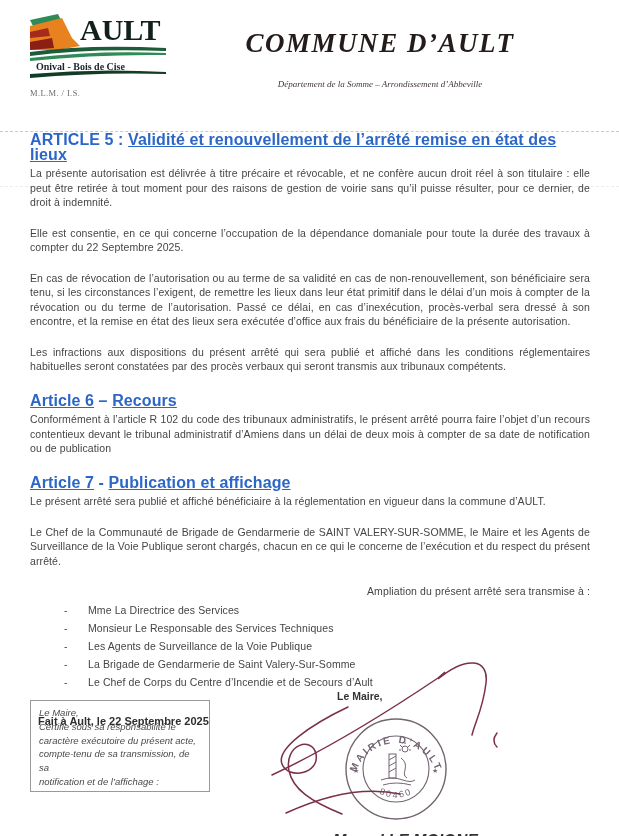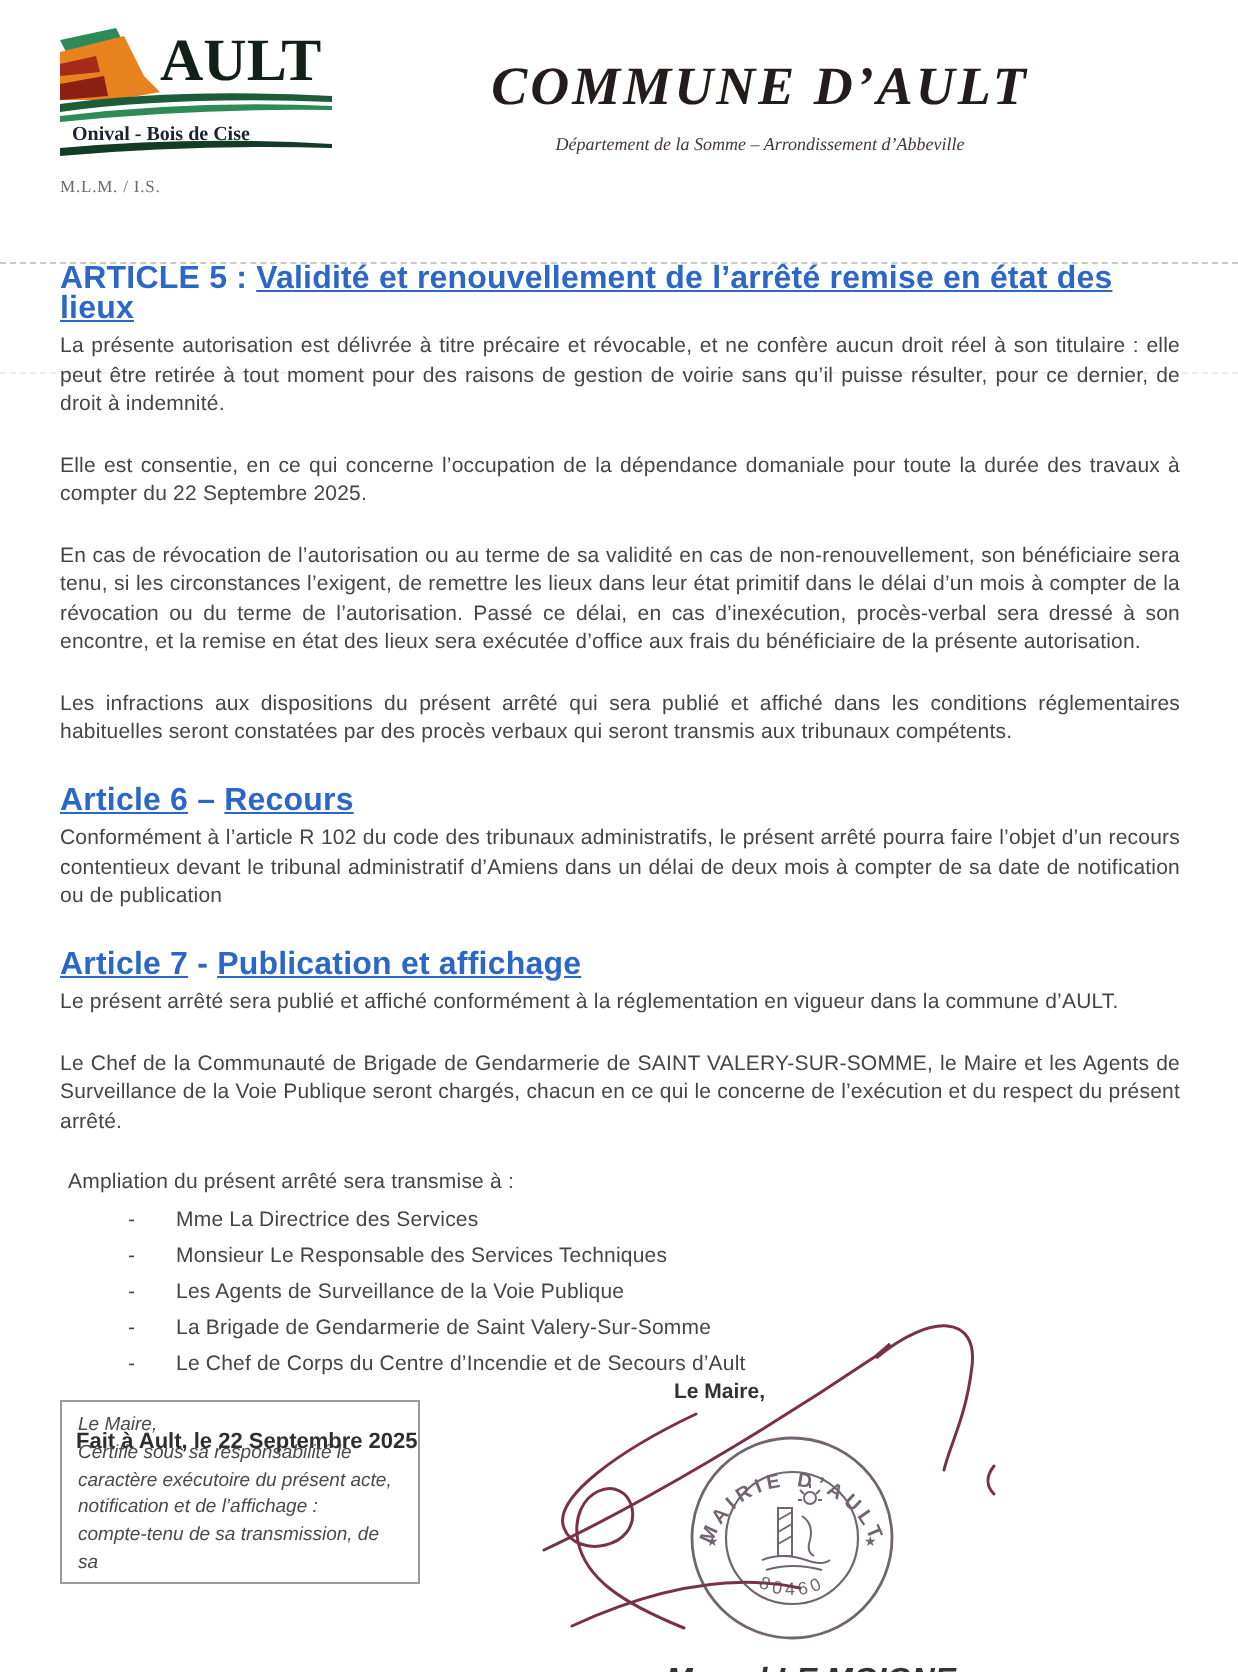--- a/index.html
+++ b/index.html
@@ -15,41 +15,41 @@
   .header{position:absolute;top:0;left:0;width:619px;height:125px;}
   .logo{position:absolute;left:28px;top:8px;width:140px;height:72px;}
   .ref{position:absolute;left:30px;top:88px;font-size:8.5px;color:#6b6b6b;letter-spacing:.4px;font-family:Liberation Serif, serif;}
   .title-block{position:absolute;left:180px;top:28px;width:400px;text-align:center;}
   .main-title{
     font-family:"Liberation Serif",serif;font-weight:bold;
     font-size:27px;color:#241b1b;letter-spacing:1.5px;white-space:nowrap;font-style:italic;
   }
   .sub-title{
     font-family:"Liberation Serif",serif;font-style:italic;
-    font-size:9px;color:#453737;margin-top:8px;
+    font-size:9px;color:#453737;margin-top:20px;
   }
   
   .artifact{position:absolute;left:0;width:619px;height:0;border-top:1px dashed #8a8a8a;}
   .artifact.a1{top:131px;opacity:.45;}
   .artifact.a2{top:186px;opacity:.15;}
   
   .doc-body{
     position:absolute;left:30px;top:133px;width:560px;
     font-size:10.5px;line-height:14.5px;text-align:justify;
     color:#454545;letter-spacing:.1px;
   }
   .article-heading{
     color:#2c67c8;font-weight:bold;font-size:16px;
     margin:0 0 4px 0;text-align:left;
   }
   .article-heading .u{text-decoration:underline;}
   .doc-body p{margin:0 0 16px 0;}
   .doc-body .last-p{margin-bottom:14px;}
   .article-heading.h6,.article-heading.h7{margin-top:20px;}
-  .amp-intro{margin:4px 0 2px 4px;text-align:left;}
+  .amp-intro{margin:4px 0 2px 4px;text-align:right;}
   .amp-list{margin:0 0 0 34px;}
   .amp-item{display:flex;gap:16px;line-height:18px;text-align:left;}
   .amp-item .dash{width:8px;flex:0 0 auto;}
   
   .fait-line{position:absolute;left:38px;top:679px;font-weight:bold;font-size:11px;color:#2e2e2e;margin-top:36px;}
   .cert-box{
     position:absolute;left:30px;top:700px;width:180px;height:92px;
     border:1px solid #9a9a9a;padding:5px 8px;
     font-style:italic;font-size:9.5px;line-height:13.8px;color:#4a4a4a;
     box-sizing:border-box;text-align:left;
@@ -101,21 +101,21 @@
     <p>Elle est consentie, en ce qui concerne l’occupation de la dépendance domaniale pour toute la durée des travaux à compter du 22 Septembre 2025.</p>
     <p>En cas de révocation de l’autorisation ou au terme de sa validité en cas de non-renouvellement, son bénéficiaire sera tenu, si les circonstances l’exigent, de remettre les lieux dans leur état primitif dans le délai d’un mois à compter de la révocation ou du terme de l’autorisation. Passé ce délai, en cas d’inexécution, procès-verbal sera dressé à son encontre, et la remise en état des lieux sera exécutée d’office aux frais du bénéficiaire de la présente autorisation.</p>
     <p class="last-p">Les infractions aux dispositions du présent arrêté qui sera publié et affiché dans les conditions réglementaires habituelles seront constatées par des procès verbaux qui seront transmis aux tribunaux compétents.</p>
 
     <div class="article-heading h6"><span class="u">Article 6</span><span> – </span><span class="u">Recours</span></div>
 
     <p class="last-p">Conformément à l’article R 102 du code des tribunaux administratifs, le présent arrêté pourra faire l’objet d’un recours contentieux devant le tribunal administratif d’Amiens dans un délai de deux mois à compter de sa date de notification ou de publication</p>
 
     <div class="article-heading h7"><span class="u">Article  7</span><span> - </span><span class="u">Publication et affichage</span></div>
 
-    <p>Le présent arrêté sera publié et affiché conformément à la réglementation en vigueur dans la commune d’AULT.</p>
+    <p>Le présent arrêté sera publié et affiché bénéficiaire à la réglementation en vigueur dans la commune d’AULT.</p>
     <p>Le Chef de la Communauté de Brigade de Gendarmerie de SAINT VALERY-SUR-SOMME, le Maire et les Agents de Surveillance de la Voie Publique seront chargés, chacun en ce qui le concerne de l’exécution et du respect du présent arrêté.</p>
 
     <div class="amp-intro">Ampliation du présent arrêté sera transmise à :</div>
     <div class="amp-list">
       <div class="amp-item">
           <span class="dash">-</span>
           <span>Mme La Directrice des Services</span>
         </div>
       <div class="amp-item">
           <span class="dash">-</span>
@@ -135,22 +135,22 @@
         </div>
     </div>
   </div>
 
   <div class="fait-line">Fait à Ault, le 22 Septembre 2025</div>
 
   <div class="cert-box">
     <div>Le Maire,</div>
     <div>Certifie sous sa responsabilité le</div>
     <div>caractère exécutoire du présent acte,</div>
+    <div>compte-tenu de sa transmission, de sa</div>
     <div>notification et de l’affichage :</div>
-    <div>compte-tenu de sa transmission, de sa</div>
   </div>
 
   <div class="maire-label">Le Maire,</div>
 
   <svg class="signature-svg" width="245" height="175" viewBox="0 0 245 175" xmlns="http://www.w3.org/2000/svg">
     <g fill="none" stroke="#7b3049" stroke-width="1.5" stroke-linecap="round">
       <path d="M4 130 C 55 106, 118 68, 170 33 L 177 27 L 170 34 C 198 11, 221 13, 218 38 C 215 64, 207 77, 204 90"></path>
       <path d="M 80 62 C 42 80, 8 104, 14 119 C 20 135, 52 129, 48 109 C 44 91, 16 99, 21 126 C 25 144, 42 156, 74 169"></path>
       <path d="M 18 168 C 55 151, 95 141, 132 149"></path>
       <path d="M 229 88 C 225 93, 225 98, 229 102"></path>

